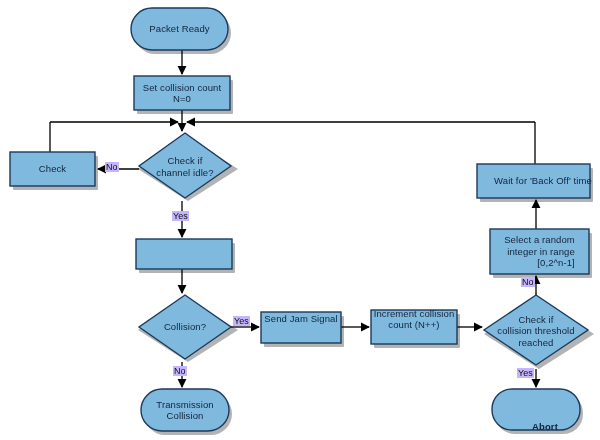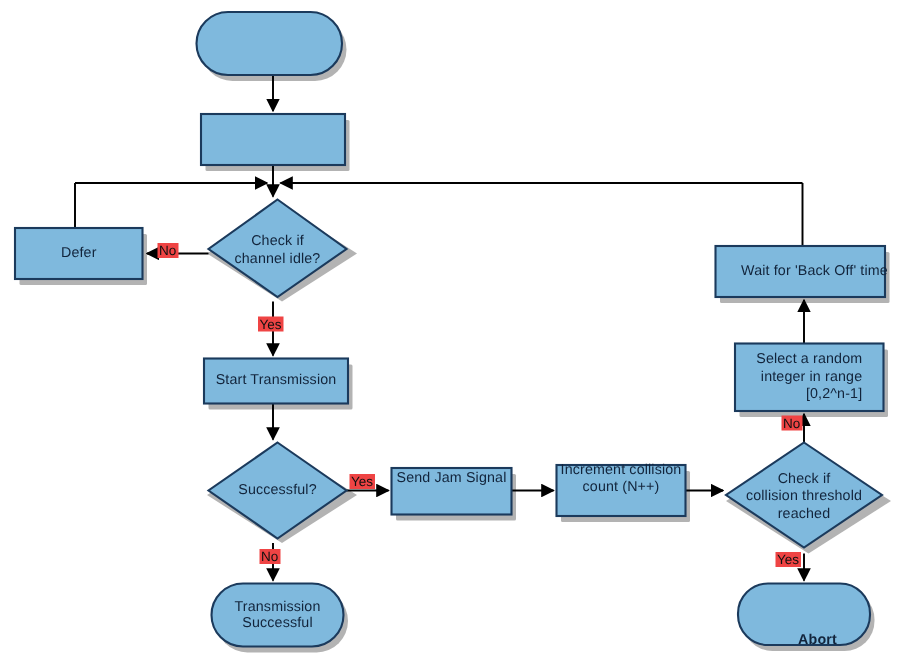--- a/index.html
+++ b/index.html
@@ -37,21 +37,21 @@
     letter-spacing: 0.1px;
     pointer-events: none;
     white-space: pre-line;
   }
   .edge-label {
     position: absolute;
     color: #101010;
     font-size: 9px;
     line-height: 10px;
     text-align: center;
-    background: #ef4444;
+    background: #c4b5fd;
     padding: 0 1px;
   }
 </style>
 </head>
 <body>
 
 <div id="canvas">
 
   <svg viewBox="0 0 600 440" xmlns="http://www.w3.org/2000/svg">
     <defs>
@@ -121,33 +121,35 @@
       <rect x="141" y="389" width="88" height="42" rx="21"></rect>
       <rect x="261" y="312" width="80" height="31"></rect>
       <rect x="371" y="310" width="86" height="34"></rect>
       <polygon points="536,295 588,330 536,365 484,330"></polygon>
       <rect x="492" y="389" width="88" height="41" rx="20"></rect>
       <rect x="490" y="229" width="99" height="45"></rect>
       <rect x="477" y="164" width="113" height="34"></rect>
     </g>
   </svg>
 
+  <div class="node-label" style="left:131px; top:8px; width:97px; height:42px;">Packet Ready</div>
 
+  <div class="node-label" style="left:134px; top:76px; width:96px; height:34px;">Set collision count
+N=0</div>
 
   <div class="node-label" style="left:139px; top:134px; width:92px; height:65px;">Check if
 channel idle?</div>
 
-  <div class="node-label" style="left:10px; top:152px; width:85px; height:34px;">Defer</div>
+  <div class="node-label" style="left:10px; top:152px; width:85px; height:34px;">Check</div>
 
-  <div class="node-label" style="left:136px; top:239px; width:96px; height:30px;">Start Transmission</div>
 
-  <div class="node-label" style="left:139px; top:295px; width:92px; height:64px;">Successful?</div>
+  <div class="node-label" style="left:139px; top:295px; width:92px; height:64px;">Collision?</div>
 
   <div class="node-label" style="left:141px; top:389px; width:88px; height:42px;">Transmission
-Successful</div>
+Collision</div>
 
   <div class="node-label" style="left:261px; top:312px; width:80px; height:14px;">Send Jam Signal</div>
 
   <div class="node-label" style="left:371px; top:310px; width:86px; height:18px;">Increment collision
 count (N++)</div>
 
   <div class="node-label" style="left:484px; top:296px; width:104px; height:70px;">Check if
 collision threshold
 reached</div>
 

